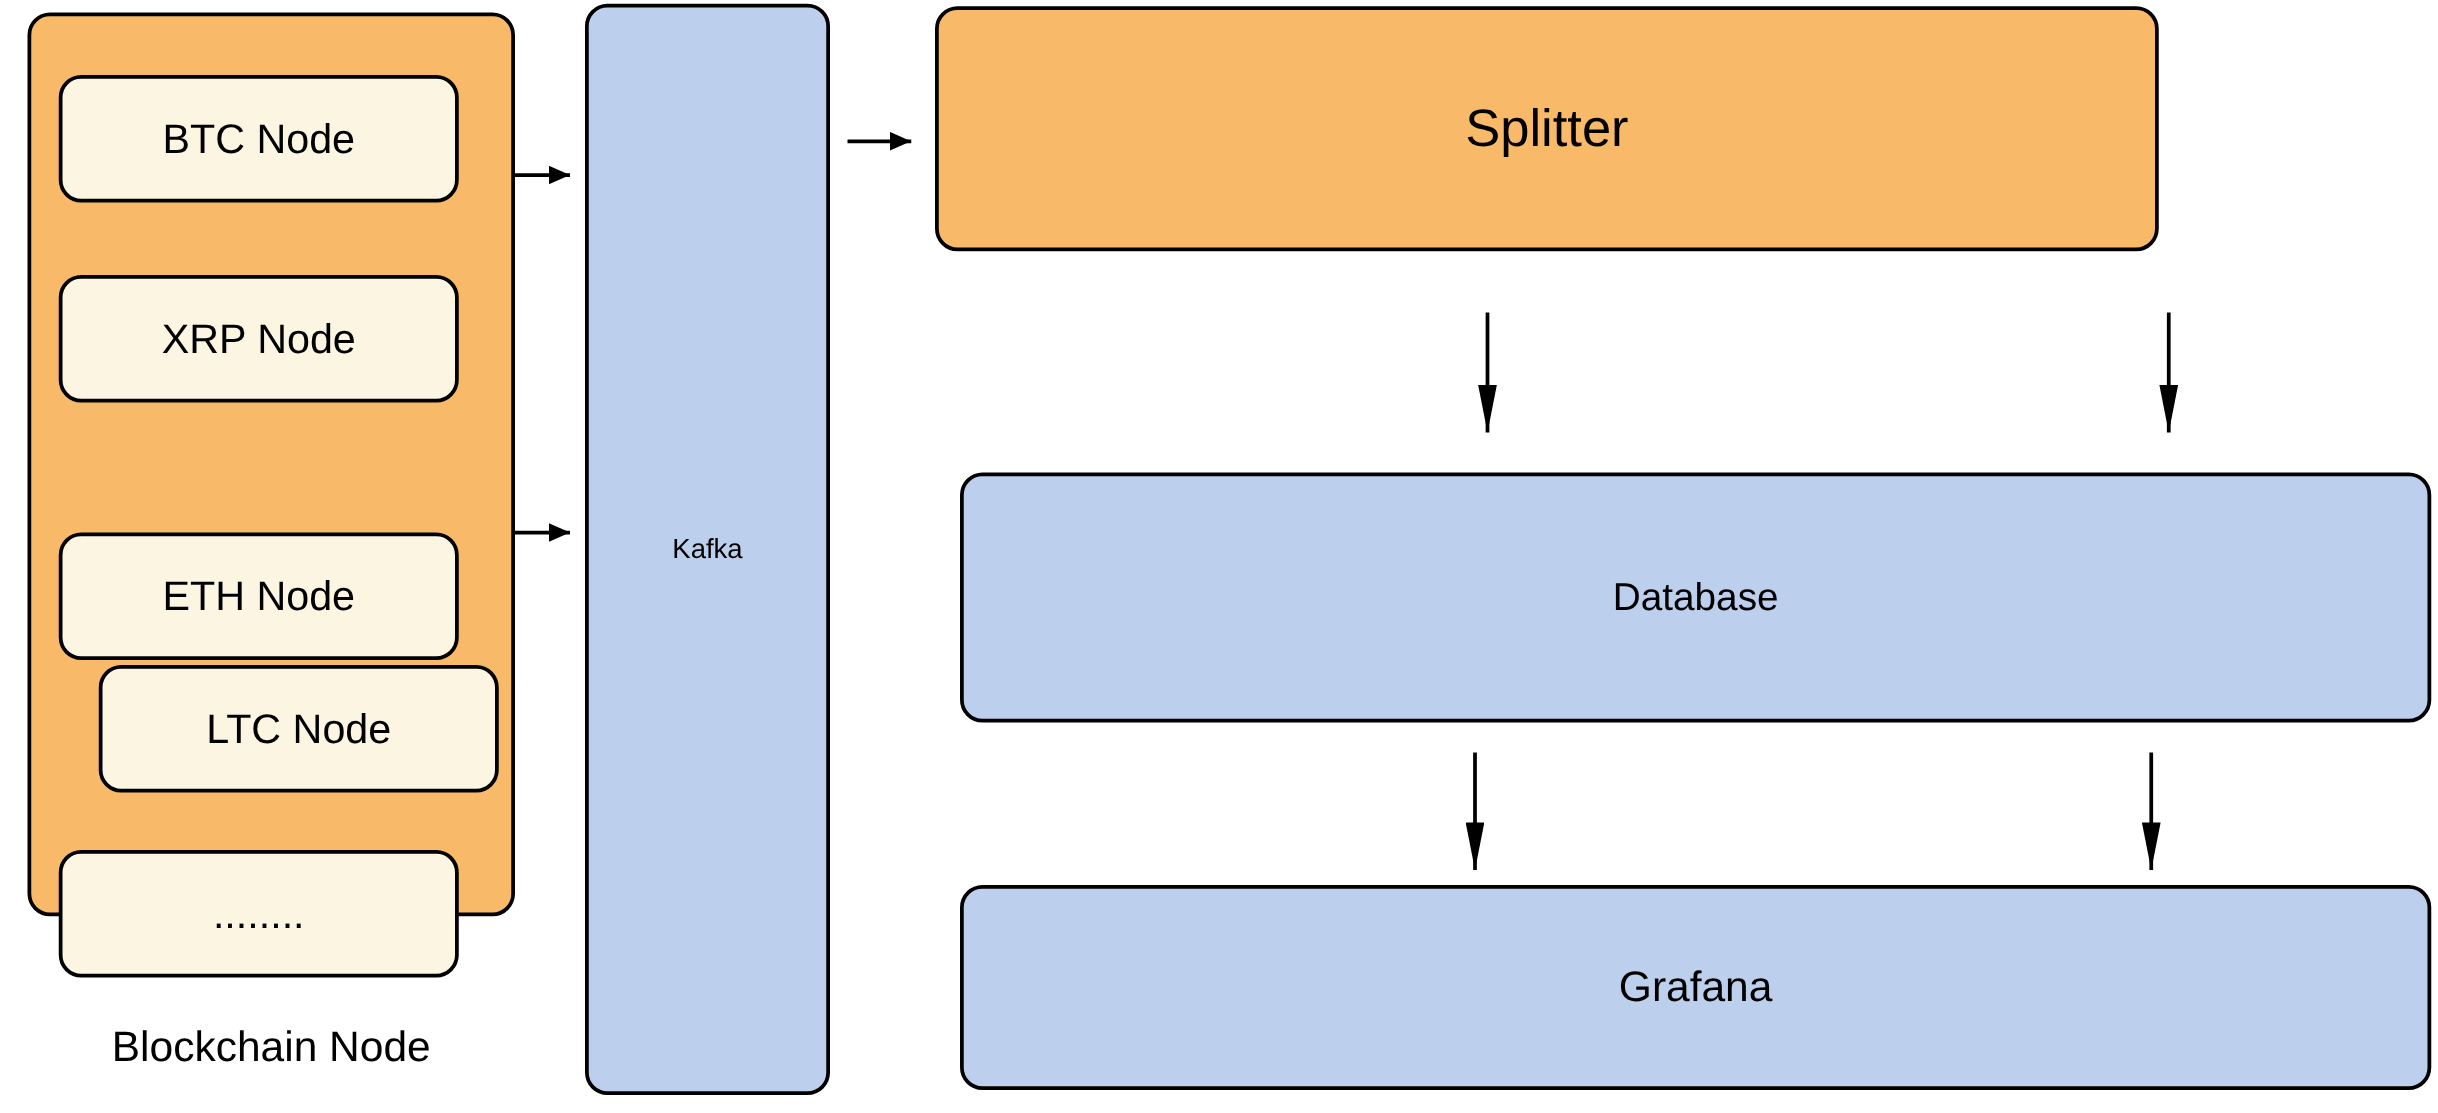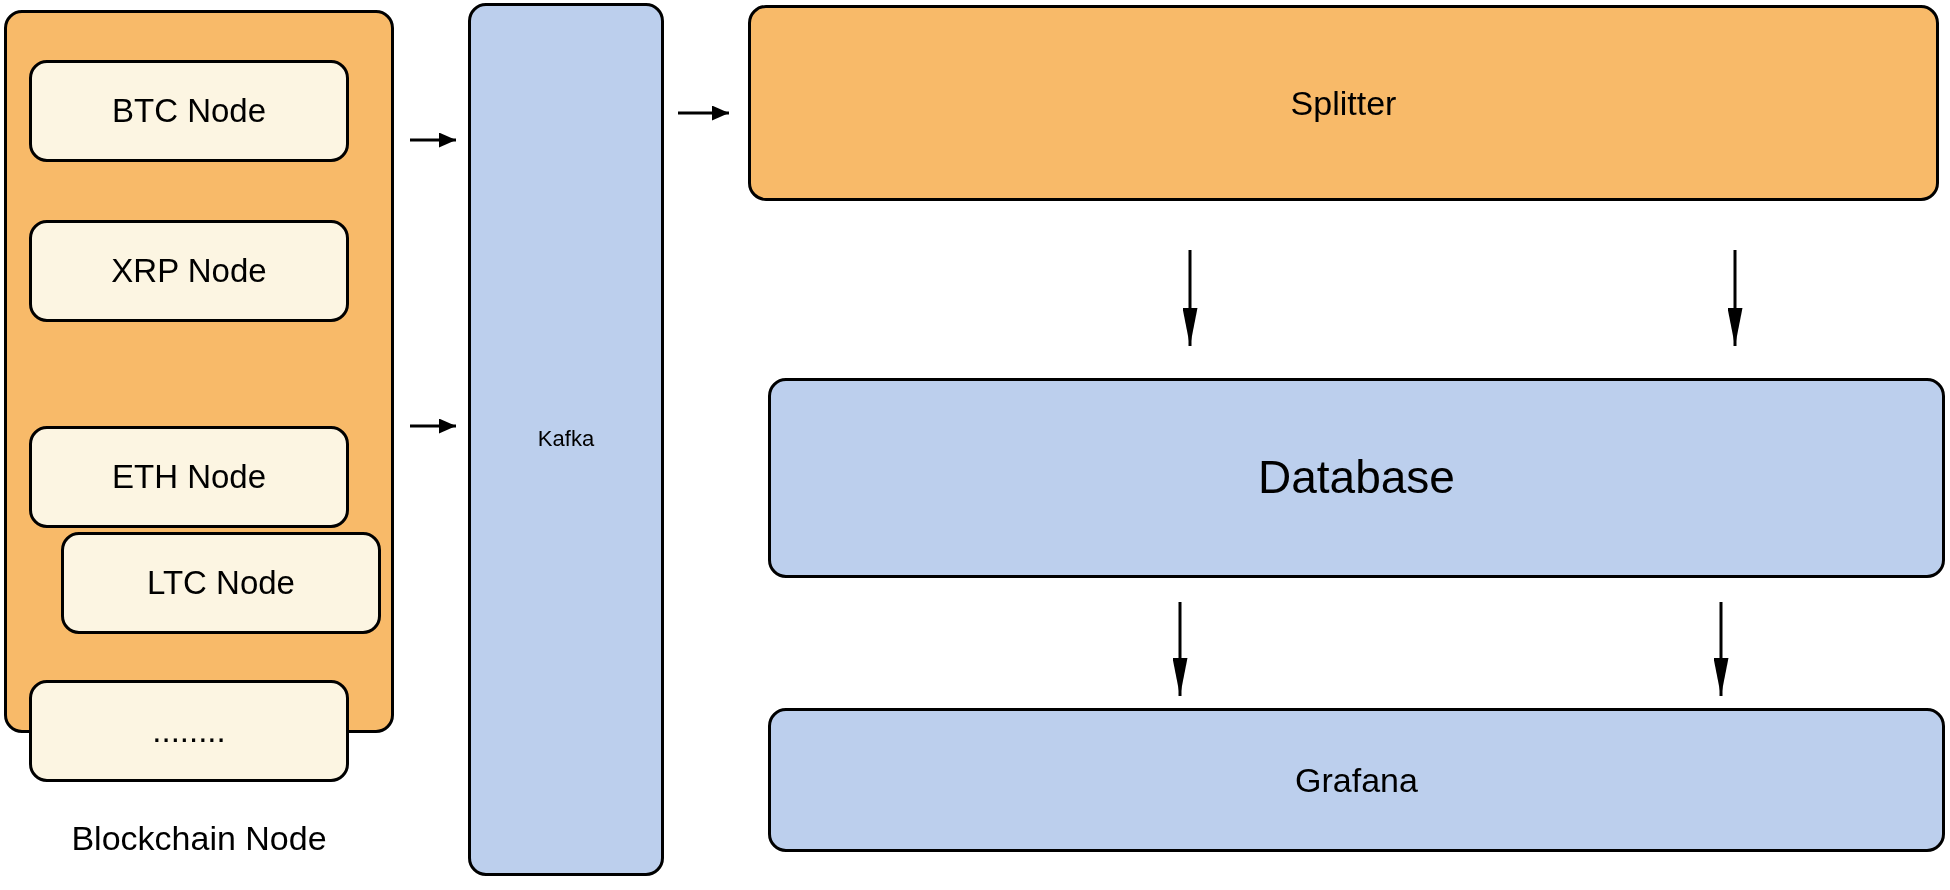--- a/index.html
+++ b/index.html
@@ -29,39 +29,39 @@
     justify-content: center;
     font-size: 33px;
     line-height: 1.2;
     color: #000;
   }
   .orange { background: var(--node-orange); }
   .cream  { background: var(--node-cream); }
   .blue   { background: var(--node-blue); }
 
   
-  .group-blockchain { left: 4px; top: 10px; width: 390px; height: 723px; display: block; }
+  .group-blockchain { left: 22px; top: 10px; width: 390px; height: 723px; display: block; }
   .group-blockchain .child { left: 22px; width: 320px; height: 102px; }
   .child-btc { top: 47px; }
   .child-xrp { top: 207px; justify-content: center; }
   .child-eth { top: 365px; margin-top: 48px; }
   .child-ltc { top: 519px; margin-left: 32px; }
   .child-dots { top: 667px; }
   .group-label {
     position: absolute;
     left: 0; right: 0; top: 805px;
     text-align: center;
     font-size: 34px;
   }
 
   
   .node-kafka    { left: 468px; top: 3px;   width: 196px;  height: 873px; font-size: 22px; }
-  .node-splitter { left: 748px; top: 5px;   width: 1191px; height: 196px; font-size: 34px; }
-  .node-database { left: 768px; top: 378px; width: 1177px; height: 200px; font-size: 46px; }
-  .node-grafana  { left: 768px; top: 708px; width: 1177px; height: 144px; font-size: 34px; }
+  .node-splitter { left: 748px; top: 5px;   width: 979px; height: 196px; font-size: 42px; }
+  .node-database { left: 768px; top: 378px; width: 1177px; height: 200px; font-size: 31px; }
+  .node-grafana  { left: 768px; top: 708px; width: 1177px; height: 164px; font-size: 34px; }
 
   .edges {
     position: absolute;
     left: 0; top: 0;
     width: 1950px; height: 890px;
     pointer-events: none;
   }
   .edges line { stroke: var(--stroke); stroke-width: 3; }
 </style>
 </head>

